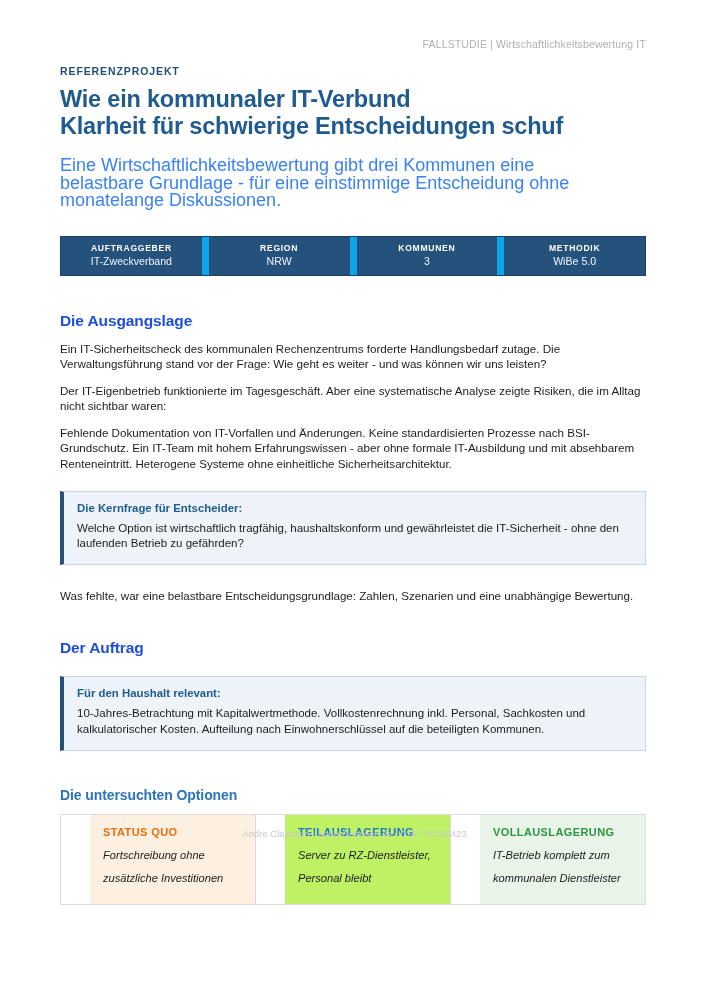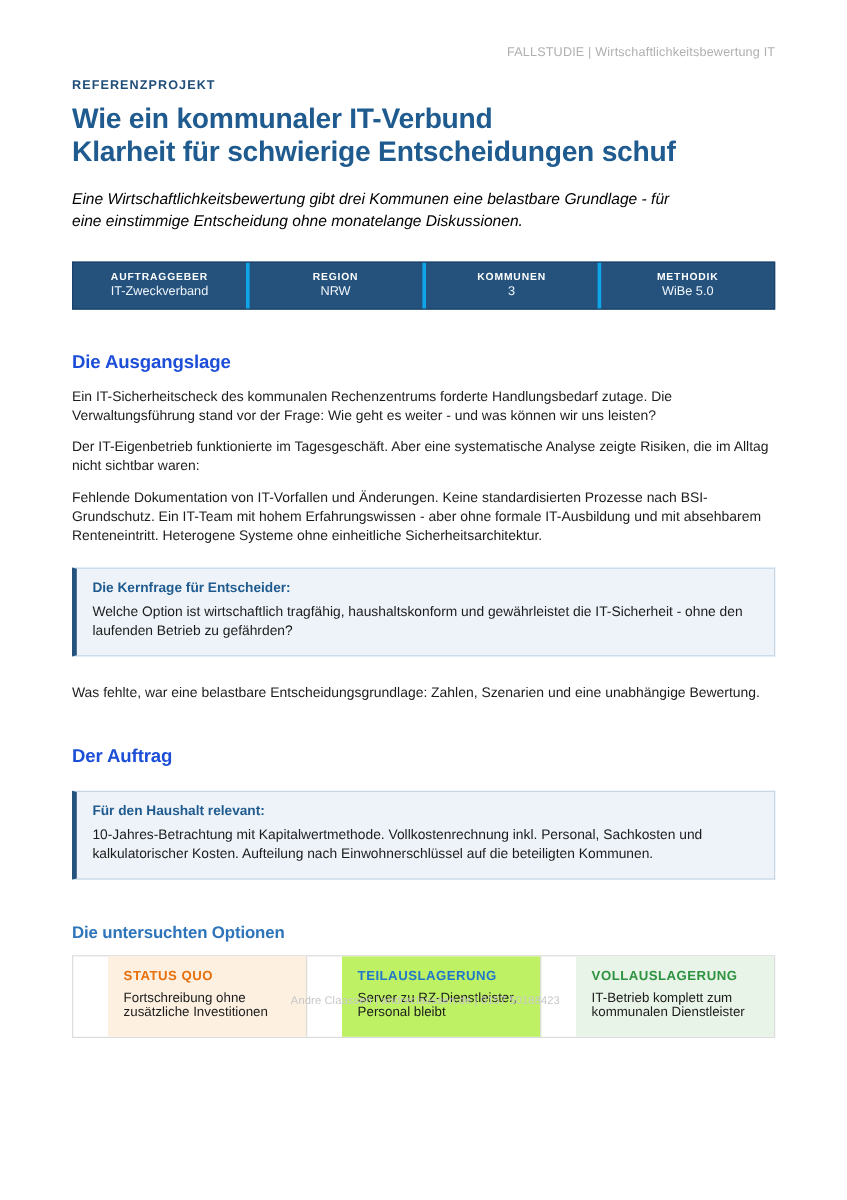--- a/index.html
+++ b/index.html
@@ -47,43 +47,42 @@
     font-size: 23.5px;
     line-height: 27px;
     font-weight: bold;
     color: #1f5b8f;
     letter-spacing: -0.2px;
   }
   .doc-title .line2 { display: block; }
 
   .subtitle {
     margin-top: 17px;
-    font-size: 13px;
+    font-size: 18px;
     line-height: 17.5px;
-    font-style: italic;
-    color: #000000;
+    color: #3b82f6;
     max-width: 520px;
   }
 
   
   .facts-bar {
     margin-top: 26px;
     display: flex;
     background: #23527c;
     background: #24527d;
     border: 1px solid #1b4168;
     height: 38px;
   }
   .fact-cell {
     flex: 1 1 0;
     text-align: center;
     color: #ffffff;
     padding-top: 5px;
     box-sizing: border-box;
-    border-right: 3px solid #0ea5e9;
+    border-right: 7px solid #0ea5e9;
   }
   .fact-cell:last-child { border-right: none; }
   .fact-label {
     font-size: 8.6px;
     font-weight: bold;
     letter-spacing: 0.7px;
     line-height: 12px;
   }
   .fact-value {
     font-size: 10.6px;
@@ -155,22 +154,23 @@
     font-size: 11px;
     font-weight: bold;
     letter-spacing: 0.4px;
     margin-bottom: 6px;
   }
   .option-card.status .option-title { color: #e8700c; }
   .option-card.teil   .option-title { color: #2278c8; }
   .option-card.voll   .option-title { color: #2e9340; }
   .option-desc {
     font-size: 11.1px;
-    line-height: 12px;
+    line-height: 23px;
     color: #1c1c1c;
+    font-style: italic;
   }
 
   
   .footer {
     position: absolute;
     left: 3px;
     right: 0;
     bottom: 33px;
     text-align: center;
     font-size: 9.3px;

